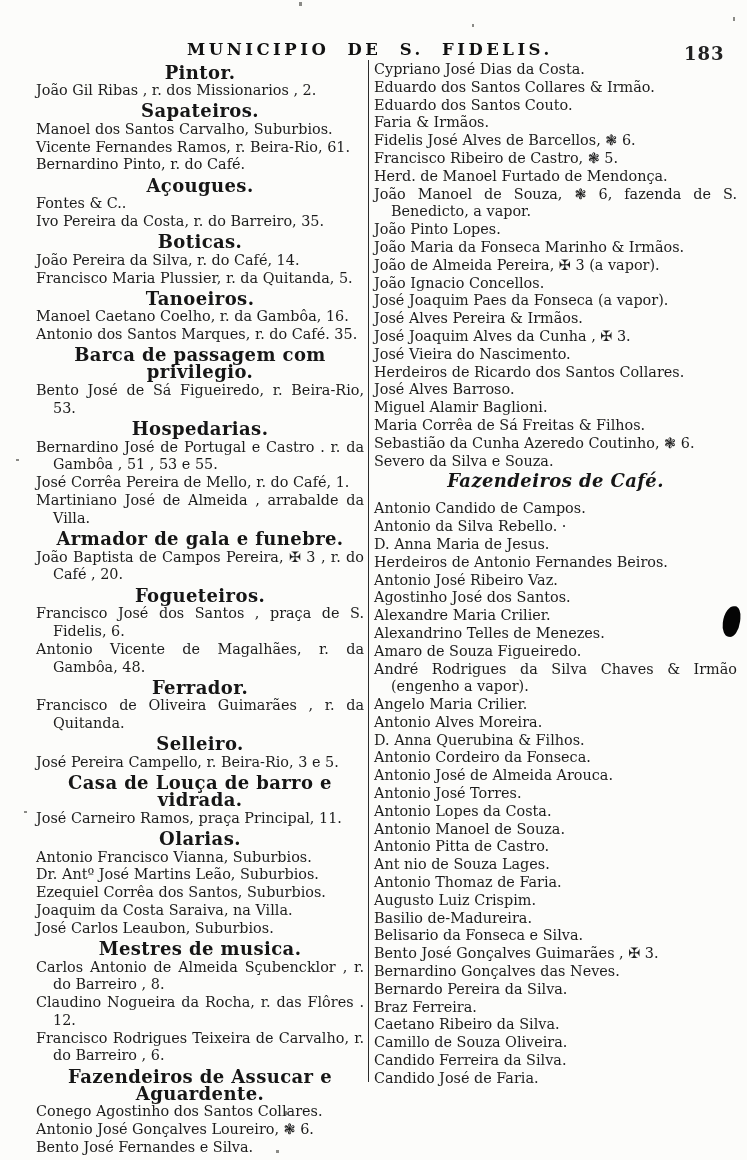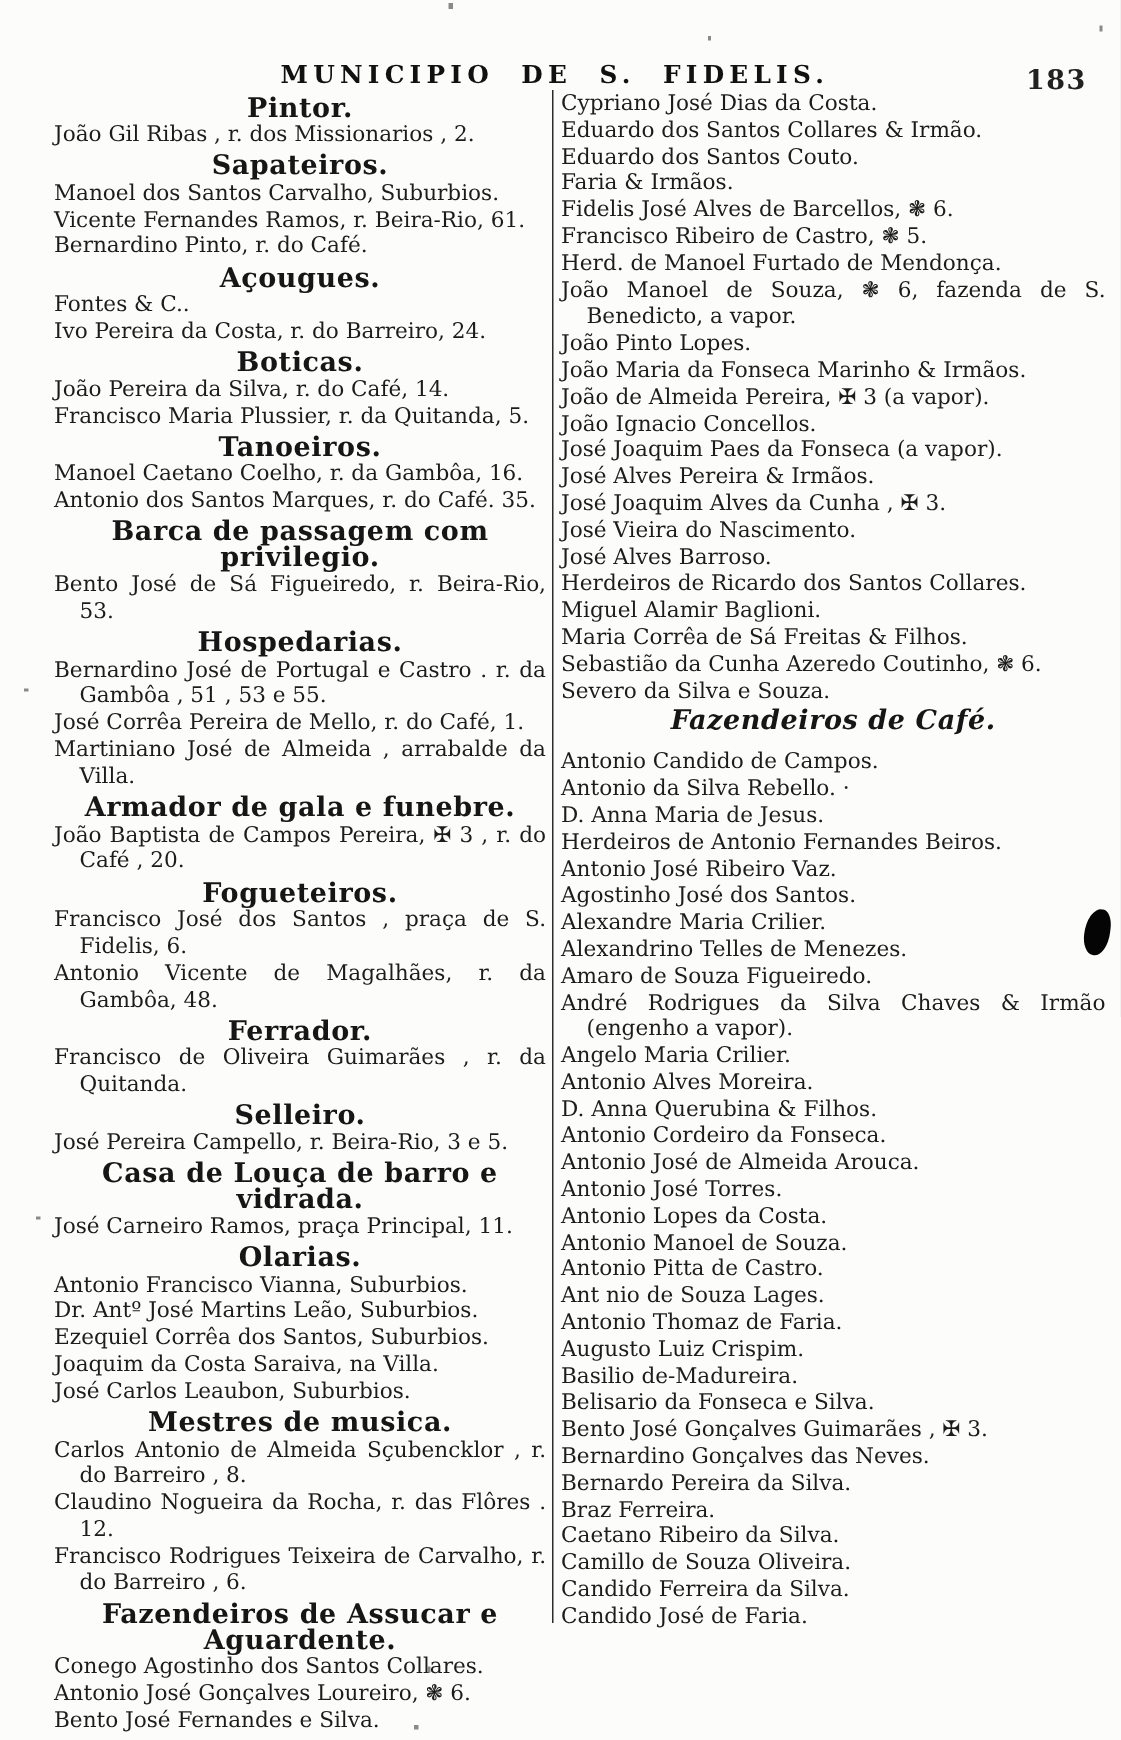--- a/index.html
+++ b/index.html
@@ -56,21 +56,21 @@
 
   <div class="col col-left" id="left-col">
       <div class="sec-heading">Pintor.</div>
       <div class="entry">João Gil Ribas , r. dos Missionarios , 2.</div>
       <div class="sec-heading">Sapateiros.</div>
       <div class="entry">Manoel dos Santos Carvalho, Suburbios.</div>
       <div class="entry">Vicente Fernandes Ramos, r. Beira-Rio, 61.</div>
       <div class="entry">Bernardino Pinto, r. do Café.</div>
       <div class="sec-heading">Açougues.</div>
       <div class="entry">Fontes &amp; C..</div>
-      <div class="entry">Ivo Pereira da Costa, r. do Barreiro, 24.</div>
+      <div class="entry">Ivo Pereira da Costa, r. do Barreiro, 35.</div>
       <div class="sec-heading">Boticas.</div>
       <div class="entry">João Pereira da Silva, r. do Café, 14.</div>
       <div class="entry">Francisco Maria Plussier, r. da Quitanda, 5.</div>
       <div class="sec-heading">Tanoeiros.</div>
       <div class="entry">Manoel Caetano Coelho, r. da Gambôa, 16.</div>
       <div class="entry">Antonio dos Santos Marques, r. do Café. 35.</div>
       <div class="sec-heading">Barca de passagem com privilegio.</div>
       <div class="entry">Bento José de Sá Figueiredo, r. Beira-Rio, 53.</div>
       <div class="sec-heading">Hospedarias.</div>
       <div class="entry">Bernardino José de Portugal e Castro . r. da Gambôa , 51 , 53 e 55.</div>
@@ -113,22 +113,22 @@
       <div class="entry">Herd. de Manoel Furtado de Mendonça.</div>
       <div class="entry">João Manoel de Souza, ❃ 6, fazenda de S. Benedicto, a vapor.</div>
       <div class="entry">João Pinto Lopes.</div>
       <div class="entry">João Maria da Fonseca Marinho &amp; Irmãos.</div>
       <div class="entry">João de Almeida Pereira, ✠ 3 (a vapor).</div>
       <div class="entry">João Ignacio Concellos.</div>
       <div class="entry">José Joaquim Paes da Fonseca (a vapor).</div>
       <div class="entry">José Alves Pereira &amp; Irmãos.</div>
       <div class="entry">José Joaquim Alves da Cunha , ✠ 3.</div>
       <div class="entry">José Vieira do Nascimento.</div>
+      <div class="entry">Herdeiros de Ricardo dos Santos Collares.</div>
       <div class="entry">José Alves Barroso.</div>
-      <div class="entry">Herdeiros de Ricardo dos Santos Collares.</div>
       <div class="entry">Miguel Alamir Baglioni.</div>
       <div class="entry">Maria Corrêa de Sá Freitas &amp; Filhos.</div>
       <div class="entry">Sebastião da Cunha Azeredo Coutinho, ❃ 6.</div>
       <div class="entry">Severo da Silva e Souza.</div>
       <div class="sec-heading big-gap">Fazendeiros de Café.</div>
       <div class="entry">Antonio Candido de Campos.</div>
       <div class="entry">Antonio da Silva Rebello. ·</div>
       <div class="entry">D. Anna Maria de Jesus.</div>
       <div class="entry">Herdeiros de Antonio Fernandes Beiros.</div>
       <div class="entry">Antonio José Ribeiro Vaz.</div>

